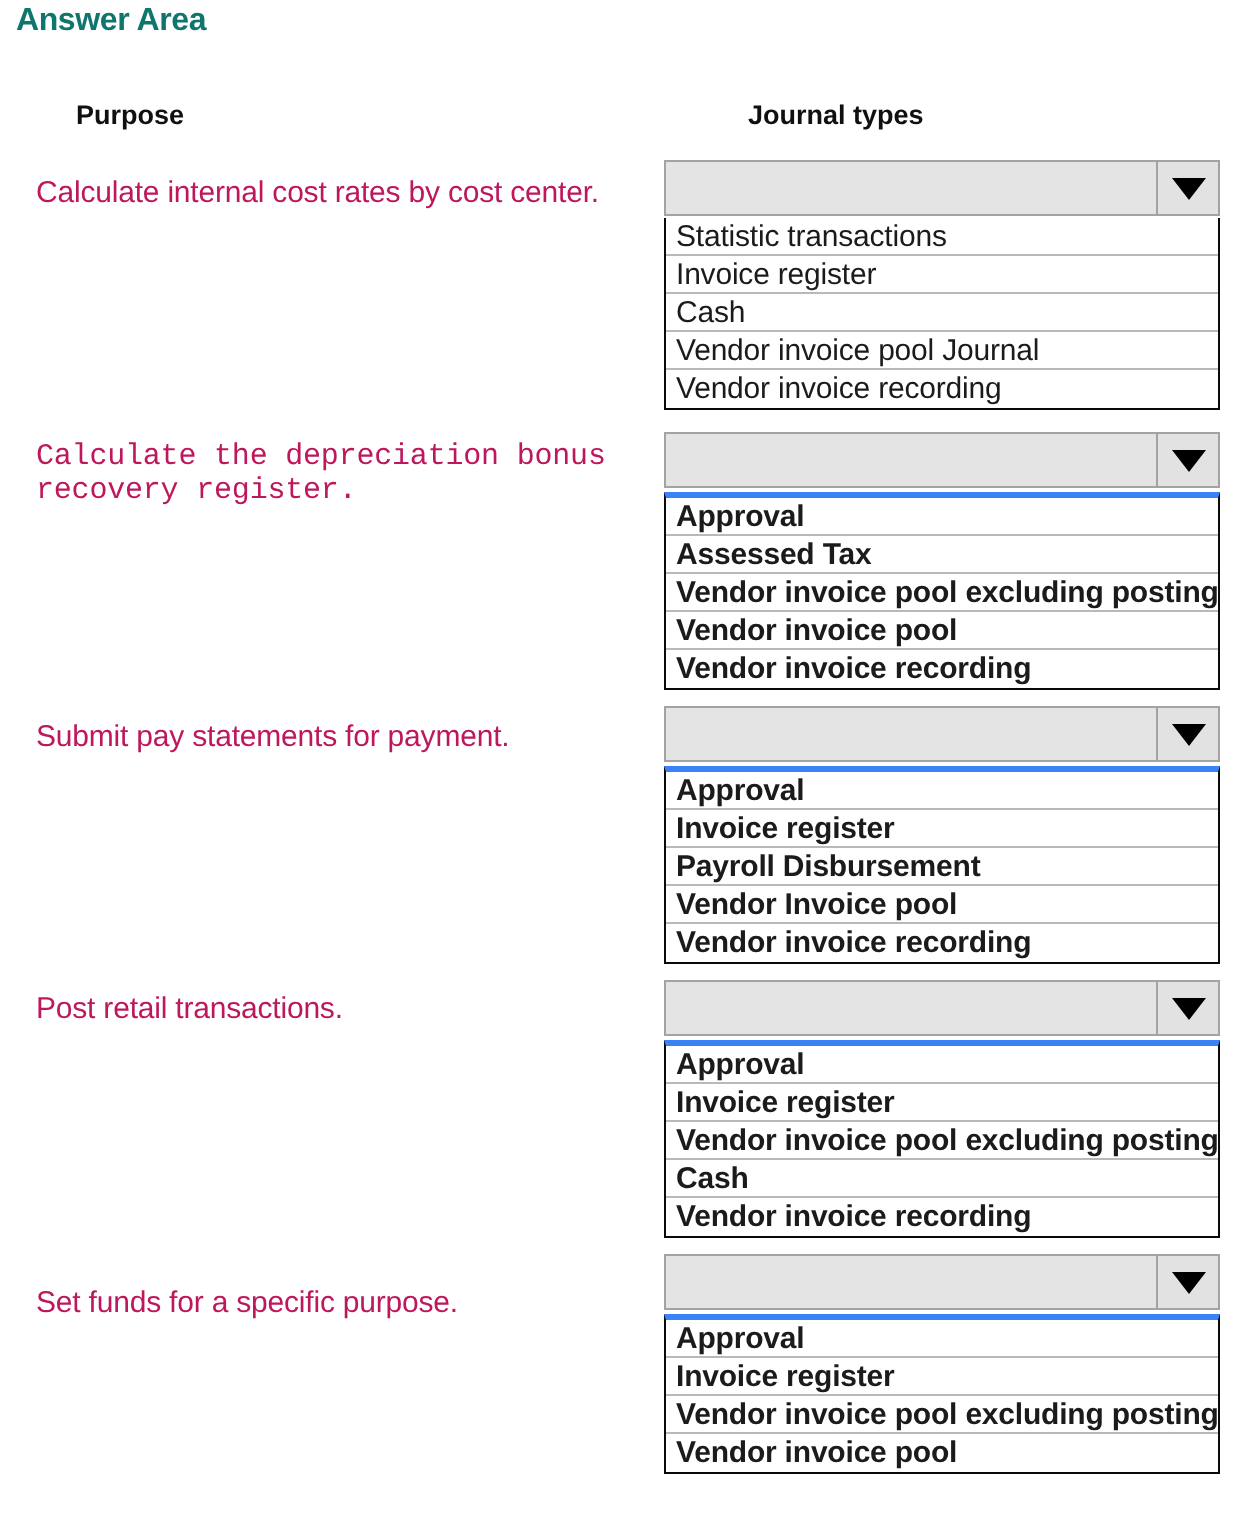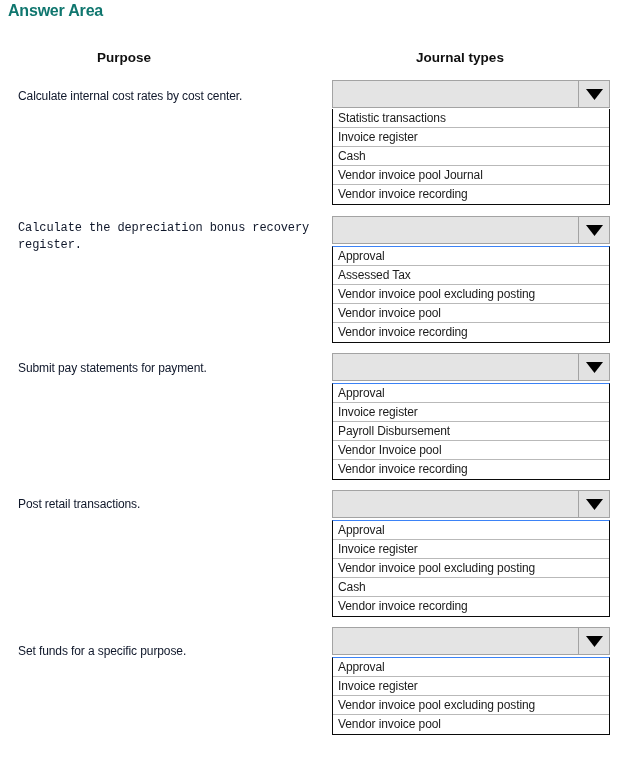--- a/index.html
+++ b/index.html
@@ -31,38 +31,38 @@
     left: 0;
     top: 50px;
     width: 617px;
     height: 22px;
   }
   .col-header {
     position: absolute;
     font-size: 13.5px;
     font-weight: bold;
     color: #101010;
-    text-align: center;
+    text-align: left;
     top: 0;
   }
   #hdr-purpose { left: 38px; width: 172px; }
   #hdr-journal { left: 374px; width: 172px; }
 
   .qrow {
     position: absolute;
     left: 0;
     width: 617px;
   }
   .purpose-label {
     position: absolute;
     left: 18px;
     width: 300px;
-    font-size: 12px;
+    font-size: 15px;
     line-height: 17px;
-    color: #0f172a;
+    color: #be185d;
     letter-spacing: -0.1px;
   }
 
   .combo-wrap {
     position: absolute;
     left: 332px;
     width: 278px;
   }
   .combo {
     position: relative;
@@ -94,29 +94,30 @@
   .combo-arrow svg { display: block; }
 
   .option-list {
     box-sizing: border-box;
     border: 1px solid #0a0a0a;
     border-top: none;
     background: #ffffff;
     margin-top: 1px;
   }
   .option-list.detached {
-    border-top: 1px solid #3b82f6;
+    border-top: 3px solid #3b82f6;
     margin-top: 2px;
+    font-weight: bold;
   }
   .option-item {
     height: 19px;
     line-height: 19px;
     box-sizing: border-box;
     border-bottom: 1px solid #b9b9b9;
-    font-size: 12px;
+    font-size: 15px;
     padding-left: 5px;
     color: #1b1b1b;
     white-space: nowrap;
     overflow: hidden;
     letter-spacing: -0.1px;
   }
   .option-item:last-child {
     border-bottom: none;
   }
 </style>

